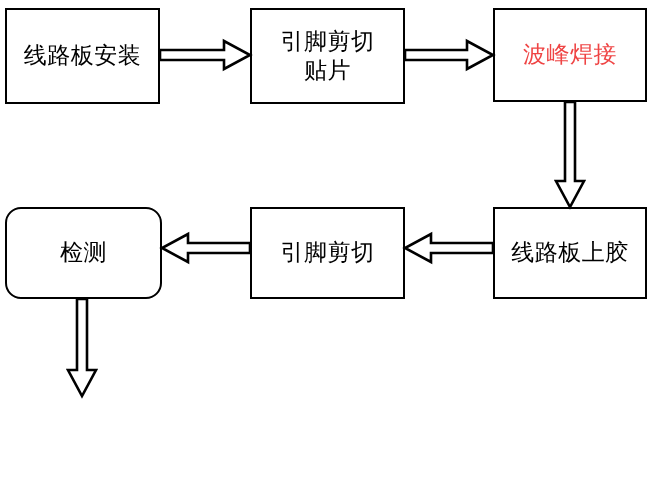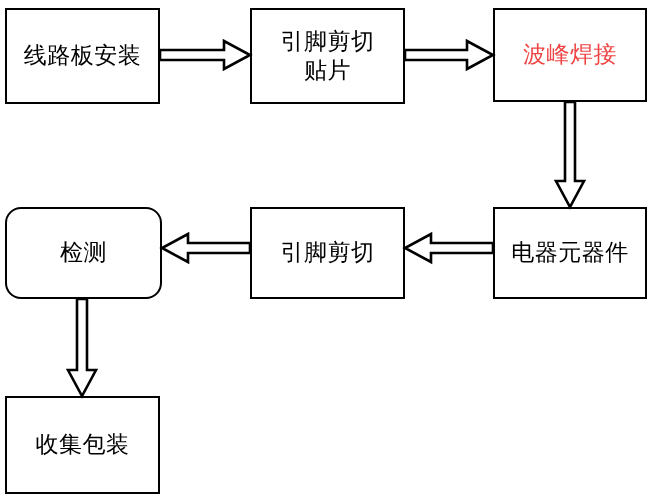--- a/index.html
+++ b/index.html
@@ -49,24 +49,23 @@
   }
 </style>
 </head>
 <body>
 
 <div id="canvas">
     <div class="node" style="left: 5px; top: 8px; width: 155px; height: 96px; border-color: rgb(0, 0, 0); color: rgb(0, 0, 0);">线路板安装</div>
     <div class="node" style="left: 250px; top: 8px; width: 155px; height: 96px; border-color: rgb(0, 0, 0); color: rgb(0, 0, 0);">引脚剪切
 贴片</div>
     <div class="node" style="left: 493px; top: 8px; width: 154px; height: 94px; border-color: rgb(0, 0, 0); color: #ef4444;">波峰焊接</div>
-    <div class="node" style="left: 493px; top: 207px; width: 154px; height: 92px; border-color: rgb(0, 0, 0); color: rgb(0, 0, 0);">电器元器件</div>
+    <div class="node" style="left: 493px; top: 207px; width: 154px; height: 92px; border-color: rgb(0, 0, 0); color: rgb(0, 0, 0);">线路板上胶</div>
     <div class="node" style="left: 250px; top: 207px; width: 155px; height: 92px; border-color: rgb(0, 0, 0); color: rgb(0, 0, 0);">引脚剪切</div>
     <div class="node" style="left: 5px; top: 207px; width: 157px; height: 92px; border-color: rgb(0, 0, 0); color: rgb(0, 0, 0); border-radius: 16px;">检测</div>
-    <div class="node" style="left: 5px; top: 396px; width: 155px; height: 98px; border-color: rgb(0, 0, 0); color: rgb(0, 0, 0);">收集包装</div>
     <div class="arrow" style="left: 160px; top: 41px; width: 90px; height: 28px;">
       <svg width="90" height="28" viewBox="0 0 90 28">
         <polygon points="0.00,9.00 64.00,9.00 64.00,0.00 90.00,14.00 64.00,28.00 64.00,19.00 0.00,19.00" stroke="#000000"></polygon>
       </svg>
     </div>
     <div class="arrow" style="left: 405px; top: 41px; width: 88px; height: 28px;">
       <svg width="88" height="28" viewBox="0 0 88 28">
         <polygon points="0.00,9.00 62.00,9.00 62.00,0.00 88.00,14.00 62.00,28.00 62.00,19.00 0.00,19.00" stroke="#000000"></polygon>
       </svg>
     </div>

